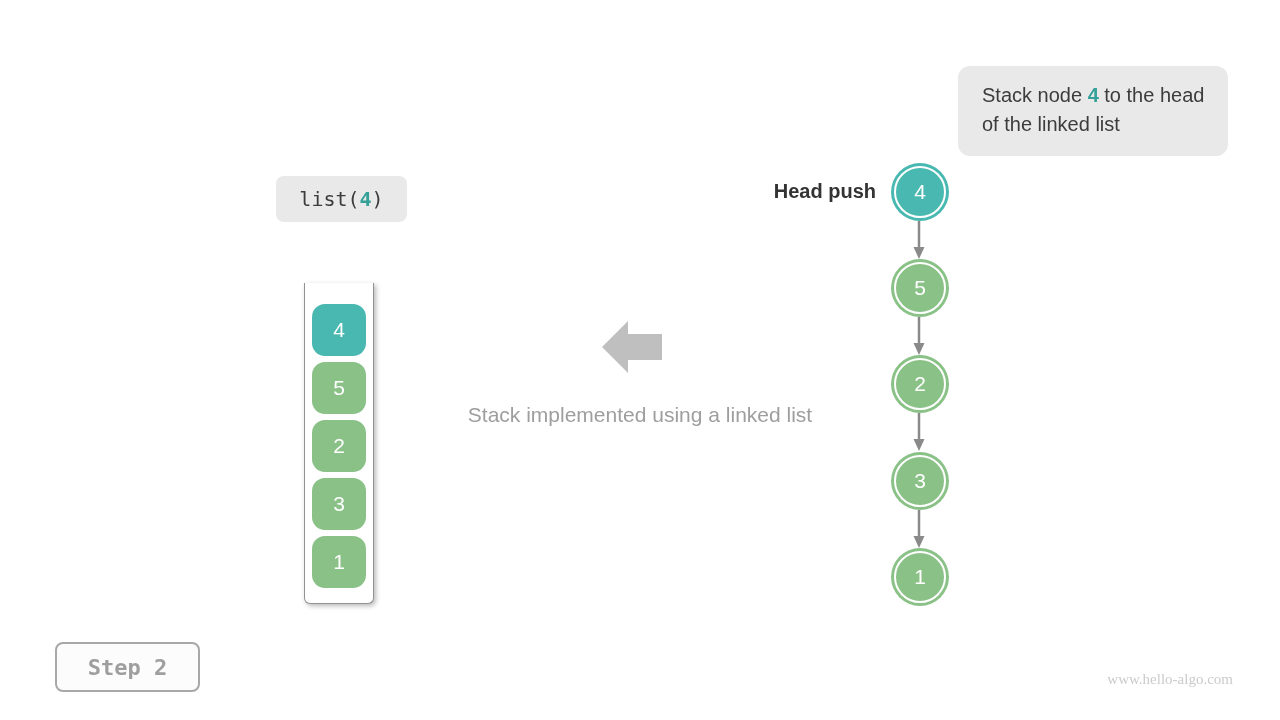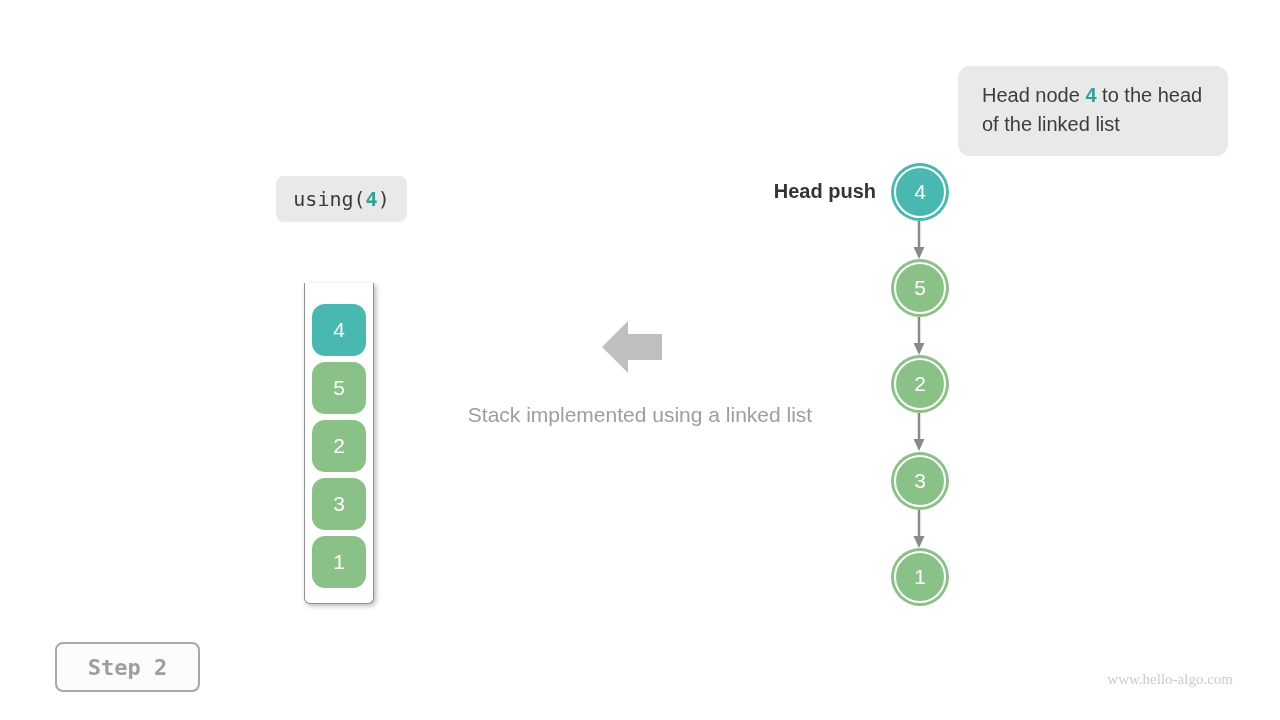--- a/index.html
+++ b/index.html
@@ -147,25 +147,25 @@
     font-size: 15px;
     color: var(--watermark);
   }
 </style>
 </head>
 <body>
 
 <div class="canvas">
 
   <div class="tooltip">
-    <span>Head node </span><span class="hl">4</span><span> to the head of the linked list</span>
+    <span>Stack node </span><span class="hl">4</span><span> to the head of the linked list</span>
   </div>
 
   <div class="push-call">
-    <span>using(</span>
+    <span>list(</span>
       <span class="hl">4</span>
       <span>)</span>
   </div>
 
   <div class="stack-container">
     <div class="stack-item highlight">
         <span>4</span>
       </div>
     <div class="stack-item">
         <span>5</span>

